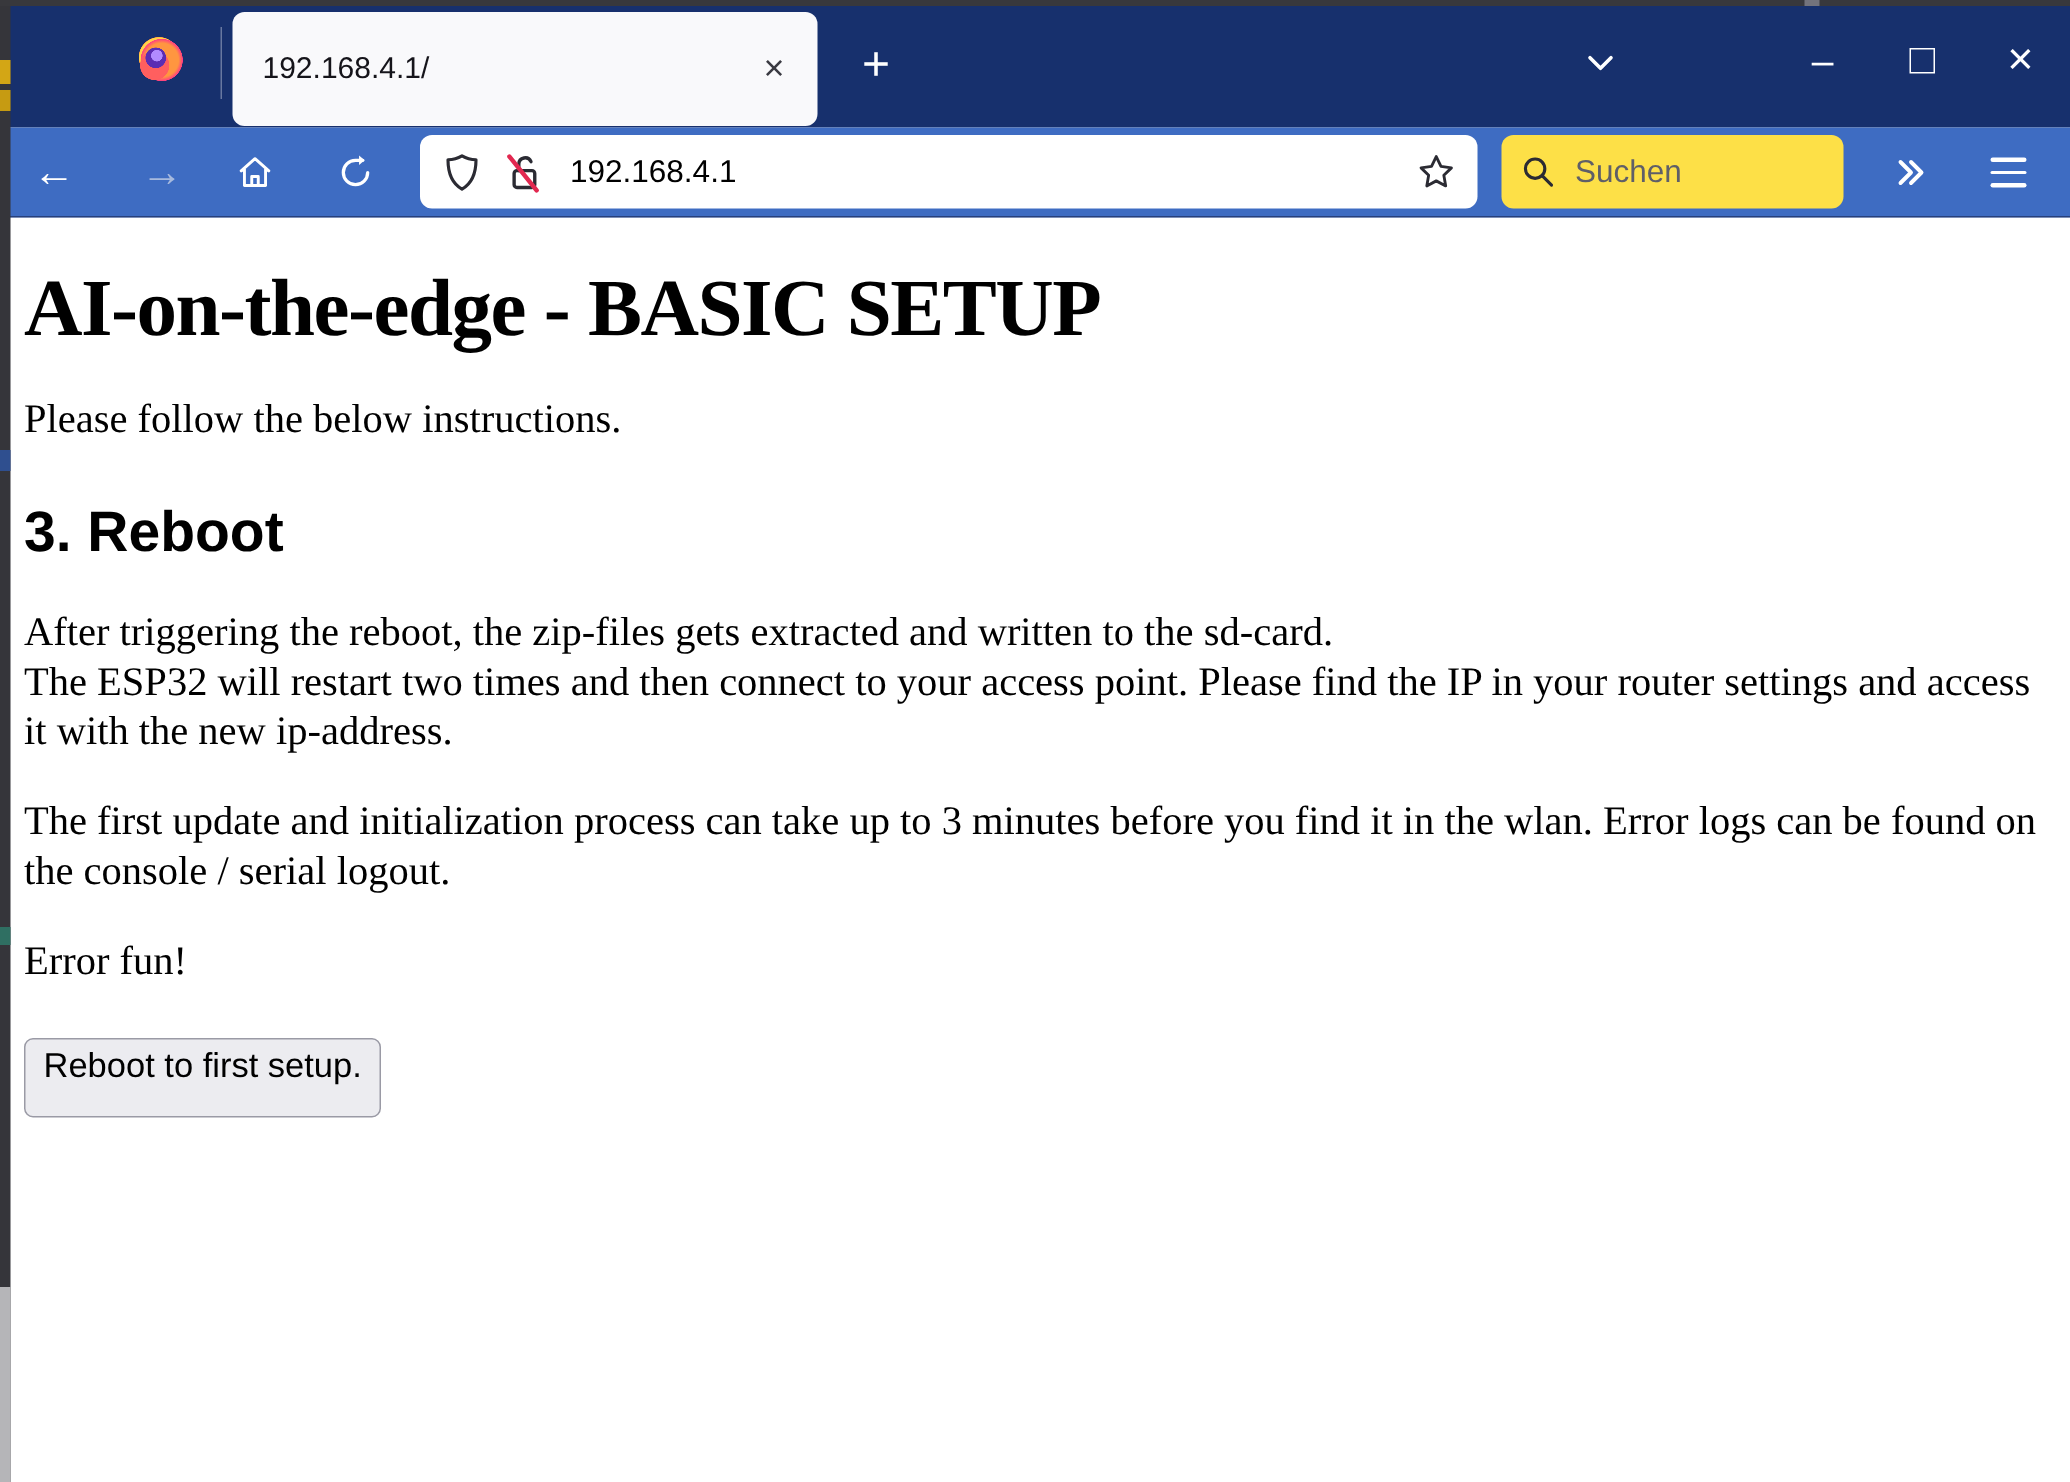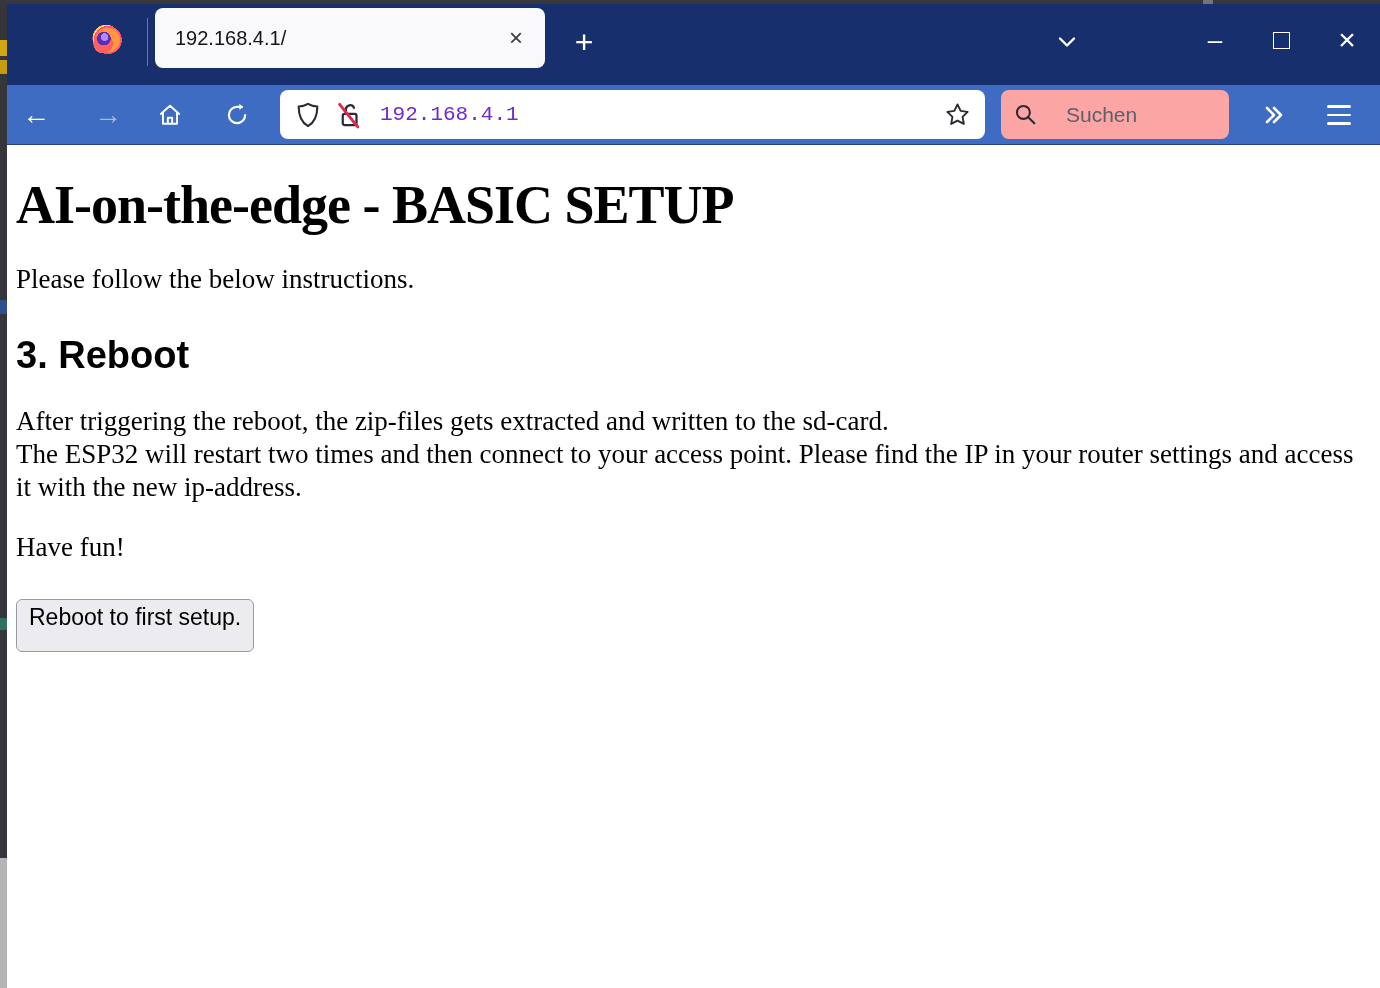--- a/index.html
+++ b/index.html
@@ -20,21 +20,21 @@
   .tabbar { position: absolute; left: 0; top: 0; width: 1380px; height: 85px; background: #17306d; }
   .firefox-logo { position: absolute; left: 88px; top: 22px; width: 36px; height: 36px; border-radius: 50%;
     background:
       radial-gradient(circle at 46% 42%, #b18bff 0 13%, transparent 14%),
       radial-gradient(circle at 44% 46%, #5b2db3 0 24%, transparent 25%),
       radial-gradient(circle at 42% 60%, #ff5f5f 0 32%, transparent 33%),
       radial-gradient(circle at 55% 50%, #ff9640 0 42%, #ff3f80 52%, transparent 53%),
       radial-gradient(circle at 50% 45%, #ffd348 0 49%, #ff9640 50%, transparent 51%);
   }
   .tab-separator { position: absolute; left: 147px; top: 18px; width: 1px; height: 48px; background: rgba(255,255,255,0.35); }
-  .active-tab { position: absolute; left: 155px; top: 8px; width: 390px; height: 60px; background: #f9f9fb;
+  .active-tab { position: absolute; left: 155px; top: 8px; width: 390px; height: 76px; background: #f9f9fb;
     border-radius: 8px; display: flex; align-items: center; padding: 0 14px 0 20px; }
   .active-tab .tab-title { font-size: 20px; color: #15141a; flex: 1; white-space: nowrap; overflow: hidden; }
   .tab-close { width: 30px; height: 30px; display: flex; align-items: center; justify-content: center;
     font-size: 24px; color: #3a3a42; font-weight: 300; border-radius: 4px; cursor: default; }
   .newtab-btn { position: absolute; left: 566px; top: 24px; width: 36px; height: 36px; color: #ffffff;
     font-size: 32px; font-weight: 300; display: flex; align-items: center; justify-content: center; }
   .alltabs-btn { position: absolute; left: 1048px; top: 26px; width: 38px; height: 32px; display: flex; align-items: center; justify-content: center; }
   .chev { width: 20px; height: 20px; }
   .win-controls { position: absolute; right: 0; top: 4px; height: 72px; display: flex; }
   .win-btn { width: 66px; height: 72px; display: flex; align-items: center; justify-content: center; color: #fff; }
@@ -48,24 +48,24 @@
   .nav-btn { position: absolute; top: 12px; width: 40px; height: 36px; display: flex; align-items: center;
     justify-content: center; color: #ffffff; font-size: 28px; }
   .nav-back { left: 16px; }
   .nav-fwd { left: 88px; color: #a7bade; }
   .nav-home { left: 150px; }
   .nav-reload { left: 217px; }
   .nav-icon-svg { width: 26px; height: 26px; }
   .urlbar { position: absolute; left: 280px; top: 5px; width: 705px; height: 49px; background: #ffffff;
     border-radius: 8px; display: flex; align-items: center; padding: 0 10px 0 14px; }
   .urlbar .site-icons { display: flex; align-items: center; gap: 12px; }
-  .url-text { margin-left: 16px; font-size: 21px; color: #6d28d9; flex: 1; font-family: Liberation Mono, monospace; }
+  .url-text { margin-left: 16px; font-size: 21px; color: #000000; flex: 1; }
   .star-btn { width: 36px; height: 36px; display: flex; align-items: center; justify-content: center; }
-  .searchbar { position: absolute; left: 1001px; top: 5px; width: 228px; height: 49px; background: #fca5a5;
-    border-radius: 8px; display: flex; align-items: center; padding: 0 12px; gap: 16px; }
+  .searchbar { position: absolute; left: 1001px; top: 5px; width: 228px; height: 49px; background: #fde047;
+    border-radius: 8px; display: flex; align-items: center; padding: 0 12px; }
   .search-placeholder { margin-left: 12px; font-size: 21px; color: #5f5f68; }
   .overflow-btn { position: absolute; left: 1252px; top: 12px; width: 42px; height: 36px; display: flex;
     align-items: center; justify-content: center; }
   .menu-btn { position: absolute; left: 1318px; top: 12px; width: 42px; height: 36px; display: flex;
     flex-direction: column; align-items: center; justify-content: center; gap: 6px; }
   .menu-btn i { display: block; width: 24px; height: 2.6px; background: #fff; border-radius: 2px; }
 
   
   .content { position: absolute; left: 7px; top: 146px; width: 1373px; height: 842px; background: #ffffff;
     font-family: "Liberation Serif", serif; color: #000; padding: 0 18px 0 9px; overflow: hidden; border-radius: 27px; }
@@ -174,17 +174,18 @@
       <i></i>
   </div>
 </div>
 
 <div class="content">
   <h1>AI-on-the-edge - BASIC SETUP</h1>
   <p>Please follow the below instructions.</p>
   <h2>3. Reboot</h2>
   <p><span>After triggering the reboot, the zip-files gets extracted and written to the sd-card.</span><br>
     <span>The ESP32 will restart two times and then connect to your access point. Please find the IP in your router settings and access it with the new ip-address.</span></p>
-  <p>Have fun!</p>
+  <p>The first update and initialization process can take up to 3 minutes before you find it in the wlan. Error logs can be found on the console / serial logout.</p>
+  <p>Error fun!</p>
   <div>
     <button class="reboot-btn">Reboot to first setup.</button>
   </div>
 </div>
 
 </body></html>

